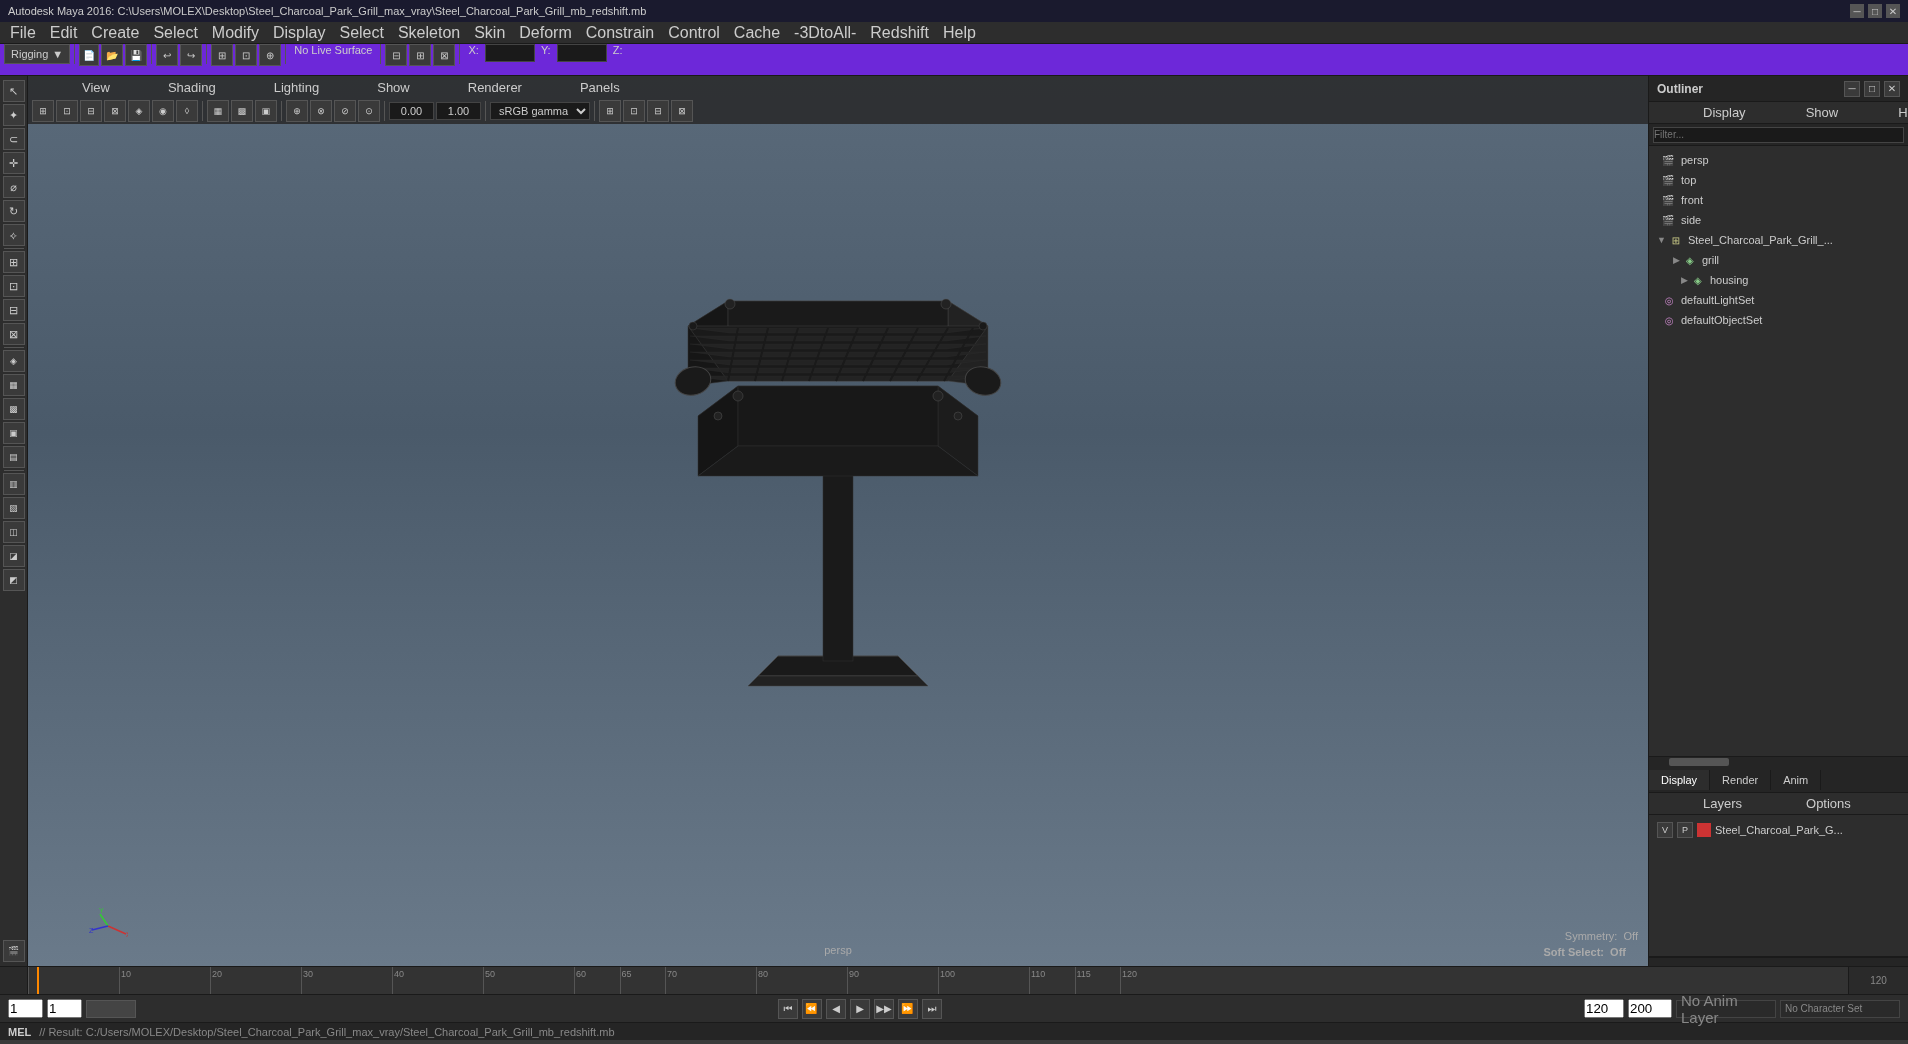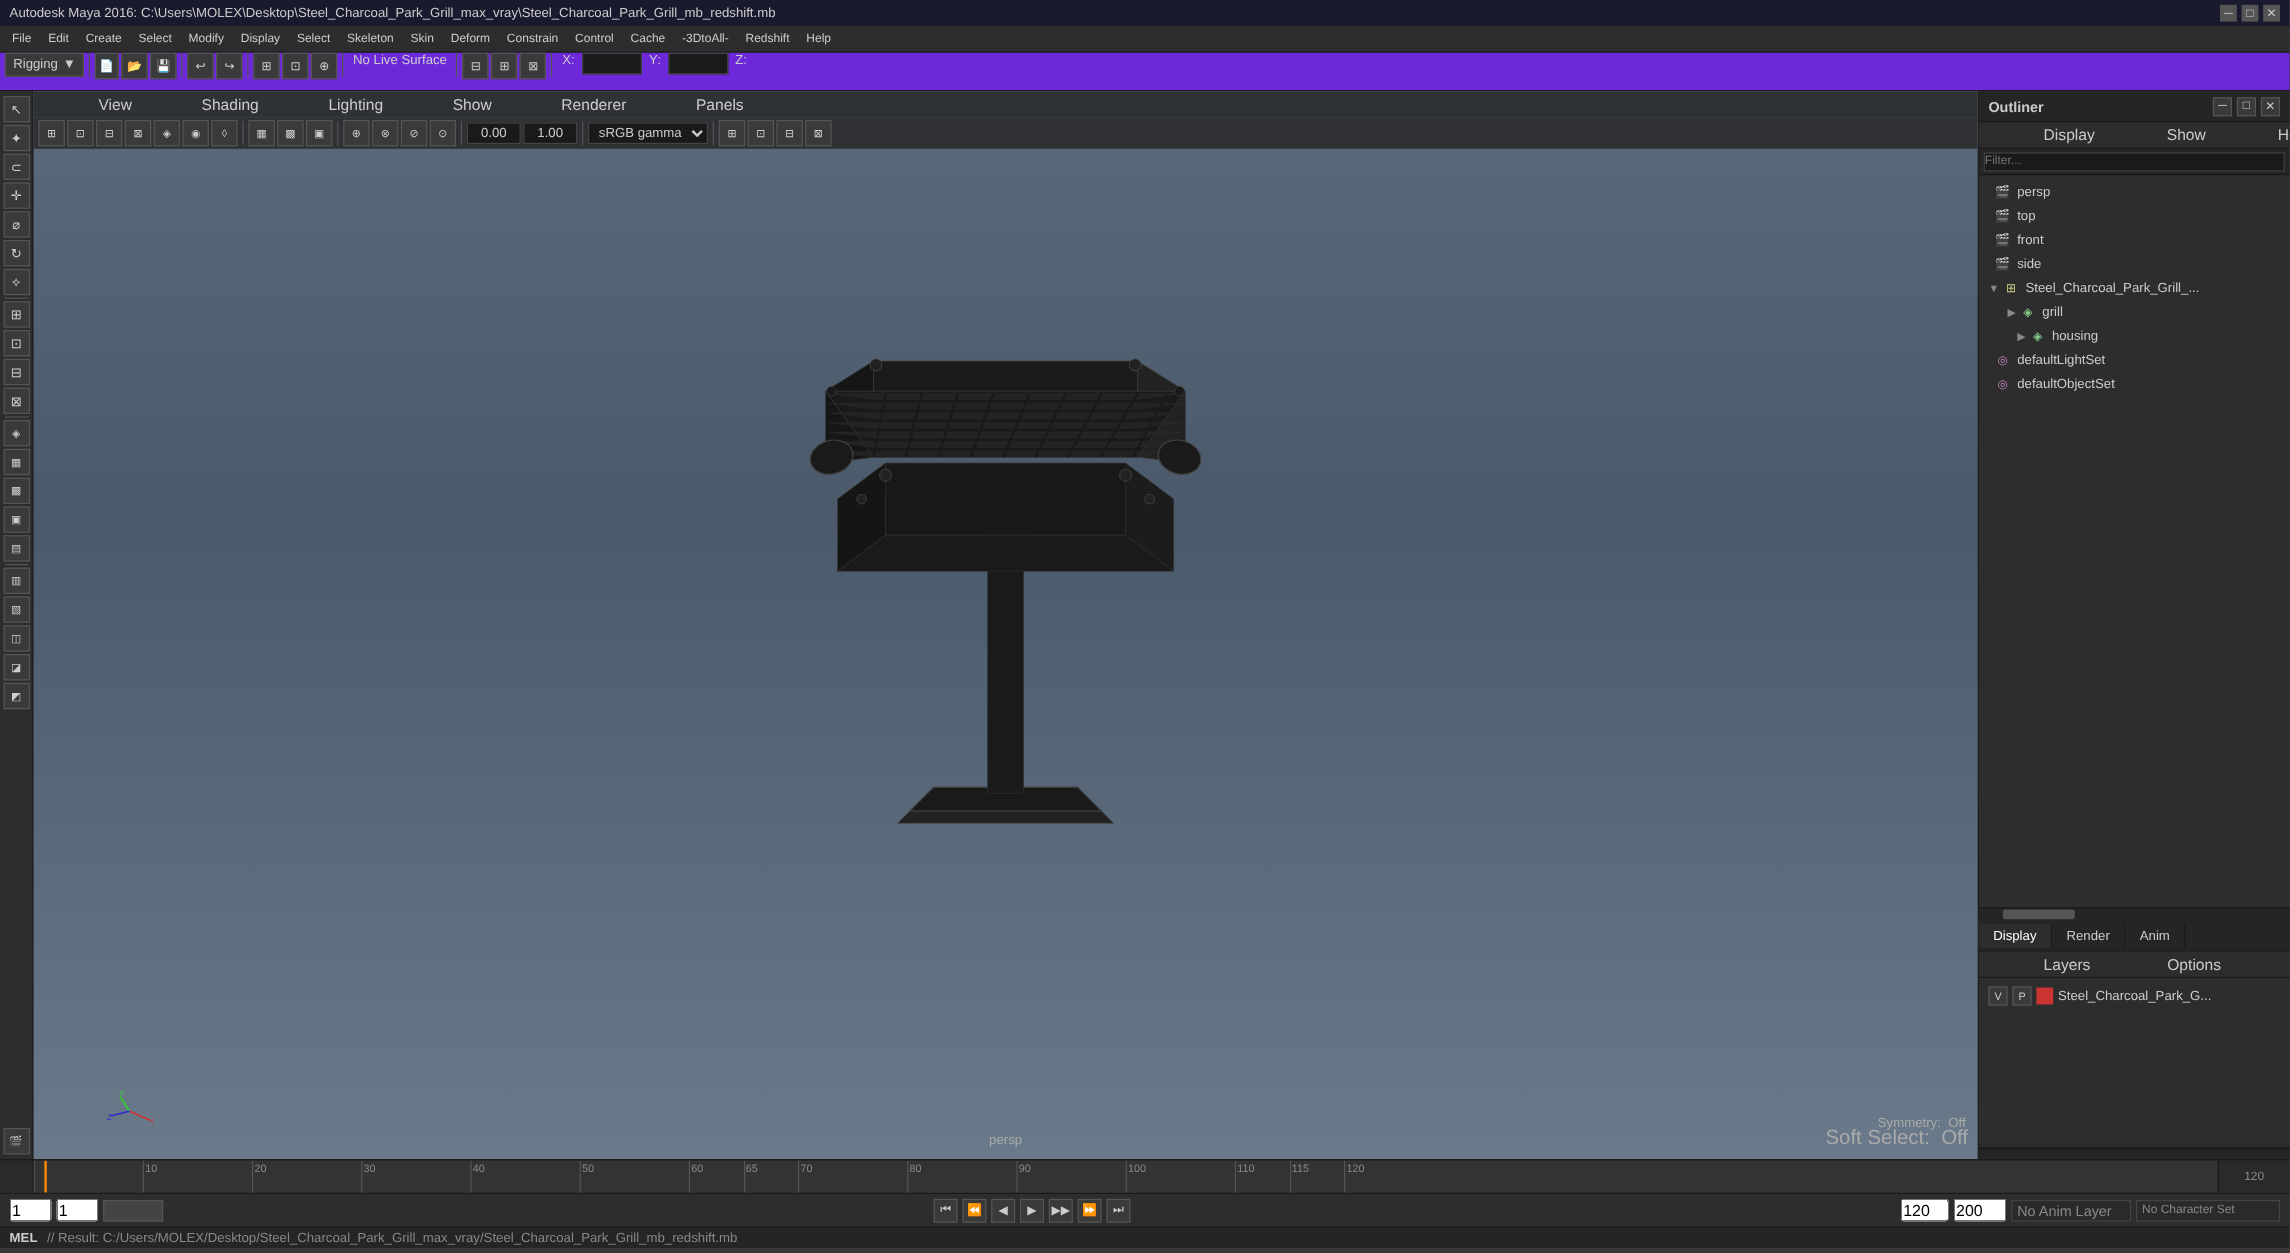--- a/index.html
+++ b/index.html
@@ -46,21 +46,21 @@
       display: flex;
       align-items: center;
       padding: 0 4px;
       gap: 2px;
       border-bottom: 1px solid #1a1a1a;
     }
     .menu-item {
       padding: 2px 6px;
       cursor: pointer;
       color: #cccccc;
-      font-size: 10px;
+      font-size: 16px;
     }
 
     
     #toolbar1 {
       width: 100%;
       height: 32px;
       background: #6d28d9;
       display: flex;
       align-items: flex-start;
       padding: 0 4px;
@@ -161,23 +161,24 @@
     #symmetry-label {
       position: absolute;
       bottom: 24px;
       right: 10px;
       color: #aaa;
       font-size: 11px;
     }
     #soft-select-label {
       position: absolute;
       bottom: 8px;
-      right: 8px;
+      right: 22px;
       color: #aaa;
-      font-size: 17px;
+      font-size: 11px;
+      font-weight: bold;
     }
 
     
     #axis-indicator {
       position: absolute;
       bottom: 20px;
       left: 60px;
       width: 40px;
       height: 40px;
     }
@@ -816,21 +817,21 @@
   <button class="playback-btn">⏪</button>
   <button class="playback-btn">◀</button>
   <button class="playback-btn">▶</button>
   <button class="playback-btn">▶▶</button>
   <button class="playback-btn">⏩</button>
   <button class="playback-btn">⏭</button>
   <div style="flex:1"></div>
   <input class="frame-input" value="120" style="width: 40px;">
   <input class="frame-input" value="200" style="width: 44px;">
   <div style="width:100px;height:18px;background:#2a2a2a;border:1px solid #444;display:flex;align-items:center;padding:0 4px;">
-    <span style="font-size:12px;color:#888;">No Anim Layer</span>
+    <span style="font-size:15px;color:#888;">No Anim Layer</span>
   </div>
   <div style="width:120px;height:18px;background:#2a2a2a;border:1px solid #444;display:flex;align-items:center;padding:0 4px;">
     <span style="font-size:10px;color:#888;">No Character Set</span>
   </div>
 </div>
 
 <div id="status-bar">
   <span style="color:#ccc;font-size:11px;font-weight:bold;cursor:pointer;">MEL</span>
   <div style="flex:1;overflow:hidden;white-space:nowrap;text-overflow:ellipsis;">
     <span style="color:#888;font-size:11px;">// Result: C:/Users/MOLEX/Desktop/Steel_Charcoal_Park_Grill_max_vray/Steel_Charcoal_Park_Grill_mb_redshift.mb</span>

